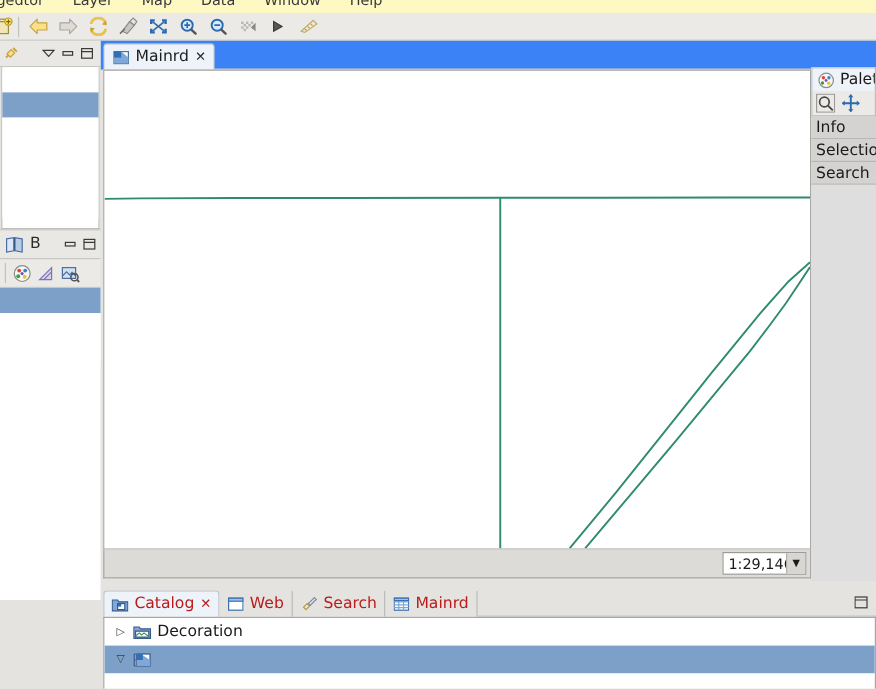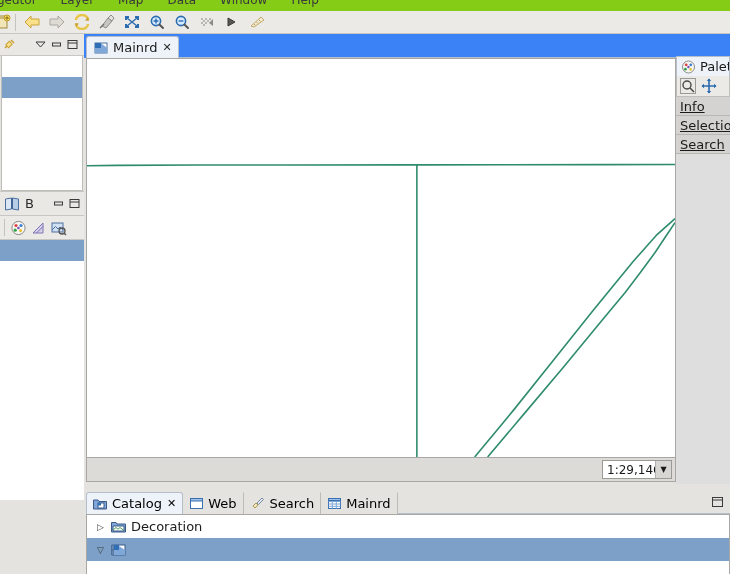--- a/index.html
+++ b/index.html
@@ -10,21 +10,21 @@
     font-family: "DejaVu Sans", "Liberation Sans", sans-serif;
     font-size: 12px;
     background: #dedede;
     color: #1a1a1a;
   }
   #app { position: relative; width: 730px; height: 574px; background: #e4e3e0; }
 
   
   .menubar {
     position: absolute; left: 0; top: 0; width: 730px; height: 11px;
-    background: #84cc16; overflow: hidden;
+    background: #fef9c3; overflow: hidden;
   }
   .menubar .menus {
     position: absolute; left: -3px; top: -7px;
     display: flex; gap: 24px; font-size: 12px; color: #3a3a3a;
   }
   .menubar .menus span { white-space: nowrap; }
 
   
   .toolbar {
     position: absolute; left: 0; top: 11px; width: 730px; height: 23px;
@@ -126,35 +126,35 @@
     display: flex; align-items: center; gap: 4px; padding-left: 4px;
     font-size: 13px; white-space: nowrap; overflow: hidden;
   }
   .pal-tb {
     height: 21px; background: #eceae6; border: 1px solid #c0beba; border-top: none;
     display: flex; align-items: center; gap: 5px; padding-left: 3px;
   }
   .pal-section {
     height: 19px; background: #d4d3d1; border-bottom: 1px solid #b9b7b3;
     display: flex; align-items: center; padding-left: 4px;
-    font-size: 13px; white-space: nowrap; overflow: hidden; text-decoration: underline;
+    font-size: 13px; white-space: nowrap; overflow: hidden;
   }
   .pal-fill { background: #dedede; flex: 1; }
 
   
   .bottom {
     position: absolute; left: 84px; top: 490px; width: 646px; height: 84px;
     background: #e4e3e0;
   }
   .bottom-tabbar {
     display: flex; align-items: flex-end; height: 24px; padding-left: 2px;
   }
   .btab {
     height: 22px; display: flex; align-items: center; gap: 5px; padding: 0 6px;
-    font-size: 13px; color: #000000; border: 1px solid transparent; border-bottom: none;
+    font-size: 13px; color: #b91c1c; border: 1px solid transparent; border-bottom: none;
     border-right: 1px solid #bdbbb7;
   }
   .btab.active {
     background: #eef3f9; border-color: #b5bfcb; border-radius: 3px 3px 0 0;
   }
   .btab .close { font-size: 11px; }
   .btabbar-rest { flex: 1; height: 22px; border-bottom: 1px solid #b5bfcb; }
   .bottom-max {
     position: absolute; right: 4px; top: 4px; width: 16px; height: 16px;
     display: flex; align-items: center; justify-content: center;

